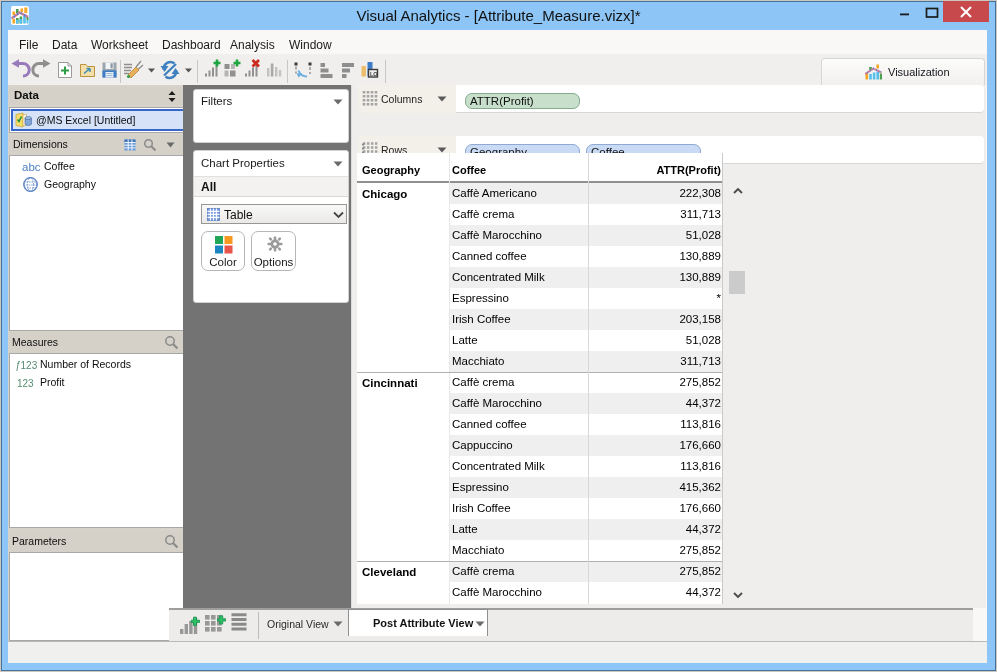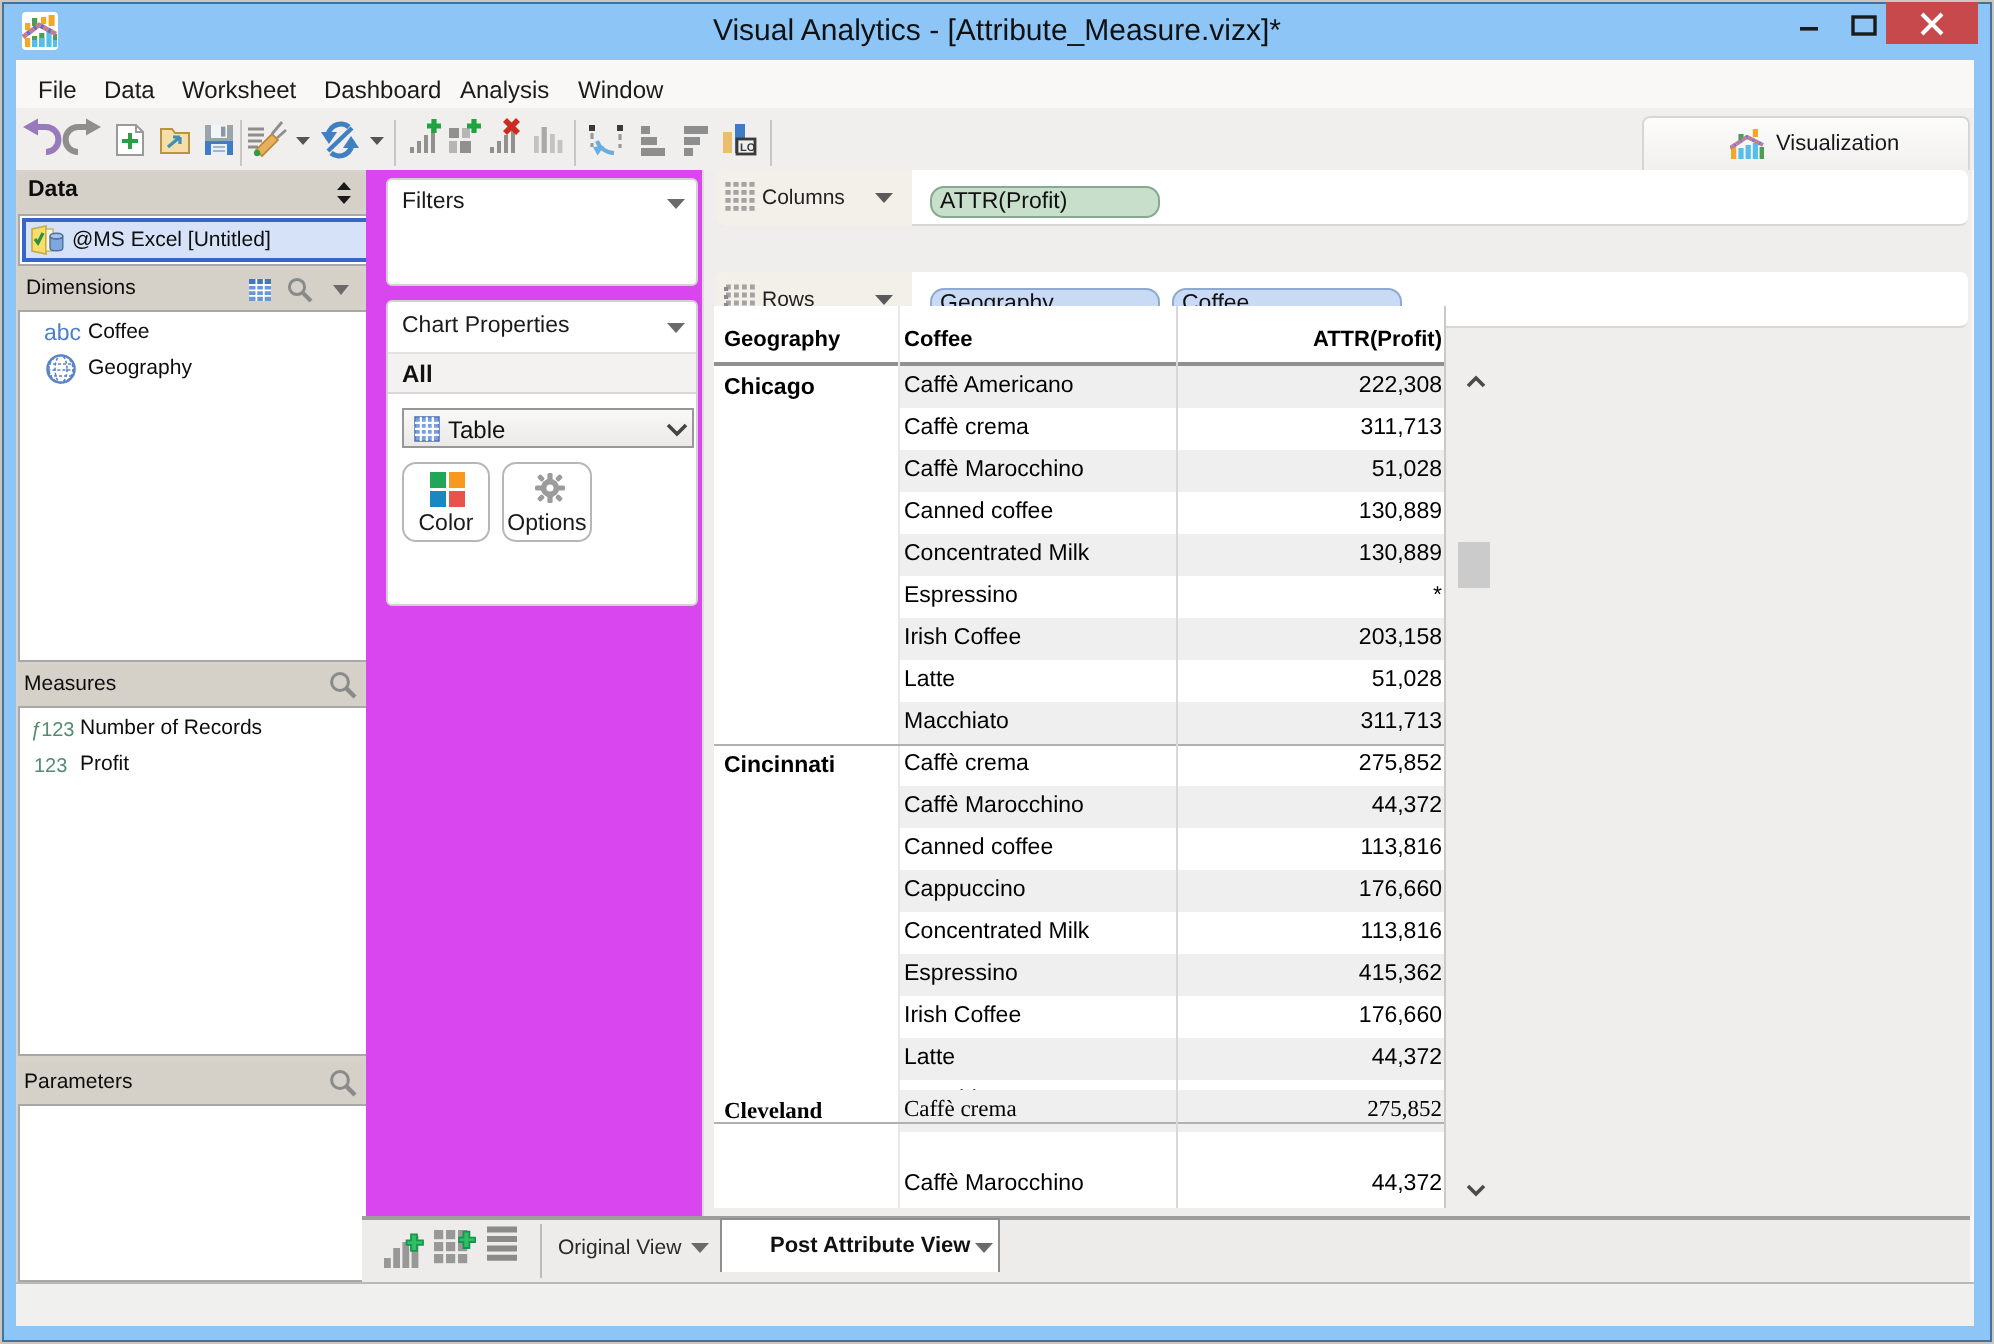--- a/index.html
+++ b/index.html
@@ -19,39 +19,39 @@
 
 #toolbar { position:absolute; left:8px; top:54px; width:979px; height:31px; background:#F0EFED; }
 #viztab { position:absolute; left:821px; top:58px; width:164px; height:27px; background:linear-gradient(#FCFCFB,#F1F0EE); border:1px solid #D8D6D2; border-bottom:none; border-radius:4px 4px 0 0; }
 #viztab span { position:absolute; left:66px; top:7px; font-size:11px; color:#16161d; }
 
 #leftpanel { position:absolute; left:8px; top:85px; width:175px; height:557px; background:#D7D3CB; }
 .lbar { position:absolute; left:1px; width:173px; background:#D5D1C8; }
 .lbox { position:absolute; left:1px; width:199px; background:#fff; border:1px solid #A8A8A8; }
 .ltext { font-size:10.5px; color:#0d0d0d; }
 
-#midpanel { position:absolute; left:183px; top:85px; width:168px; height:523px; background:#d946ef; }
+#midpanel { position:absolute; left:183px; top:85px; width:168px; height:523px; background:#737373; }
 .card { position:absolute; background:#fff; border:1px solid #D3D1CE; border-radius:3px; }
 
 #canvas { position:absolute; left:351px; top:85px; width:635px; height:523px; background:#EFEEEC; border-left:1px solid #DDDCDA; }
 .shelf { position:absolute; left:358px; width:626px; height:28px; background:#fff; border-radius:4px; border-bottom:1px solid #D8D7D5; }
 .shelflabel { position:absolute; left:0; top:0; width:98px; height:28px; background:#F2F0E8; border-radius:4px 0 0 4px; }
 .pill { position:absolute; height:16px; border-radius:7px; font-size:11.5px; color:#111; line-height:15px; padding-left:4px; }
 .pillg { background:#C7DFCB; border:1px solid #86AA8D; }
 .pillb { background:#C9DAF5; border:1px solid #90A9D3; }
 
 #vtable { position:absolute; left:357px; top:153px; width:366px; height:451px; background:#fff; overflow:hidden; }
 .trow { position:absolute; left:0; width:366px; height:21px; }
 .tshade { position:absolute; top:0; left:93px; width:272px; height:21px; background:#EFEFEF; }
 .tcoffee { position:absolute; left:95px; top:4px; font-size:11.5px; color:#000; }
 .tval { position:absolute; right:2px; top:4px; font-size:11.5px; color:#000; }
 .tgeo { position:absolute; left:5px; top:5px; font-size:11.5px; font-weight:bold; color:#000; }
 .gline { position:absolute; left:0; width:366px; height:1px; background:#B0B0B0; }
 
-#tabstrip { position:absolute; left:181px; top:608px; width:804px; height:34px; background:#EDECEA; border-top:2px solid #9E9E9E; }
+#tabstrip { position:absolute; left:169px; top:608px; width:804px; height:34px; background:#EDECEA; border-top:2px solid #9E9E9E; }
 #activetab { position:absolute; left:179px; top:-1px; width:140px; height:27px; background:#fff; border:1px solid #8F8F8F; border-bottom:none; border-radius:1px 1px 0 0; }
 
 #statusbar { position:absolute; left:8px; top:641px; width:979px; height:22px; background:#F0F0EF; border-top:1px solid #B9B9B9; }
 #botframe { position:absolute; left:2px; top:663px; width:993px; height:7px; background:#8CC5F6; }
 </style>
 </head>
 <body>
 <div id="win">
 <div id="ring"></div>
 <div id="frame"></div>
@@ -455,21 +455,21 @@
       </div>
 <div class="trow" style="top:366px;">
         <div class="tshade"></div>
         <span class="tcoffee">Latte</span>
         <span class="tval">44,372</span>
       </div>
 <div class="trow" style="top:387px;">
         <span class="tcoffee">Macchiato</span>
         <span class="tval">275,852</span>
       </div>
-<div class="trow" style="top:392px;font-family:Liberation Serif, serif;">
+<div class="trow" style="top:408px;">
         <div class="tshade"></div>
         <span class="tgeo">Cleveland</span>
         <span class="tcoffee">Caffè crema</span>
         <span class="tval">275,852</span>
       </div>
 <div class="trow" style="top:429px;">
         <span class="tcoffee">Caffè Marocchino</span>
         <span class="tval">44,372</span>
       </div>
 <div class="gline" style="top:219px;"></div>

